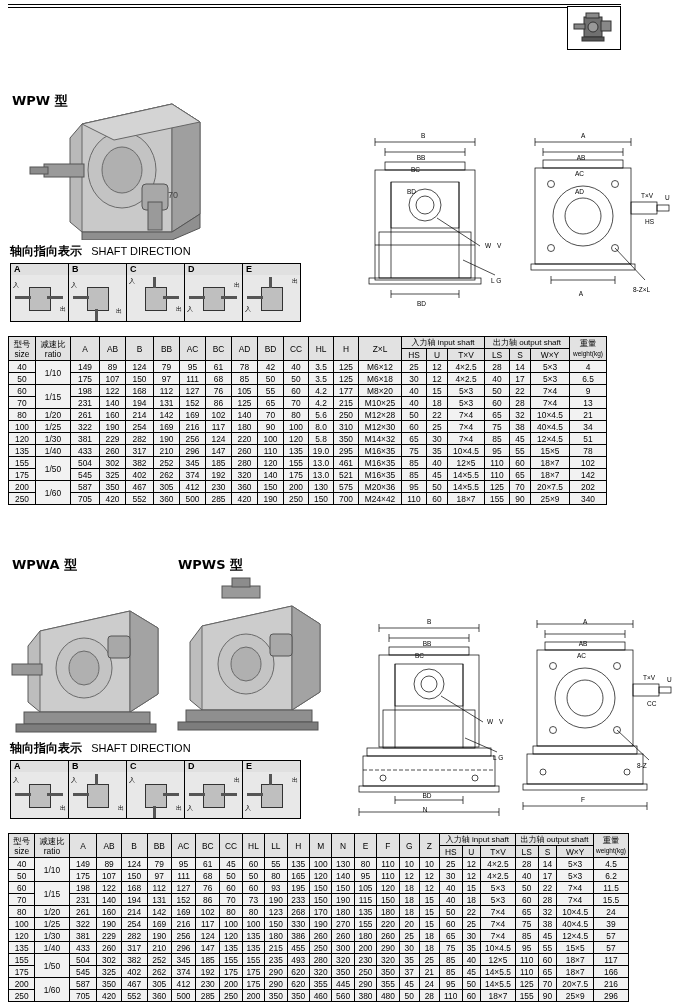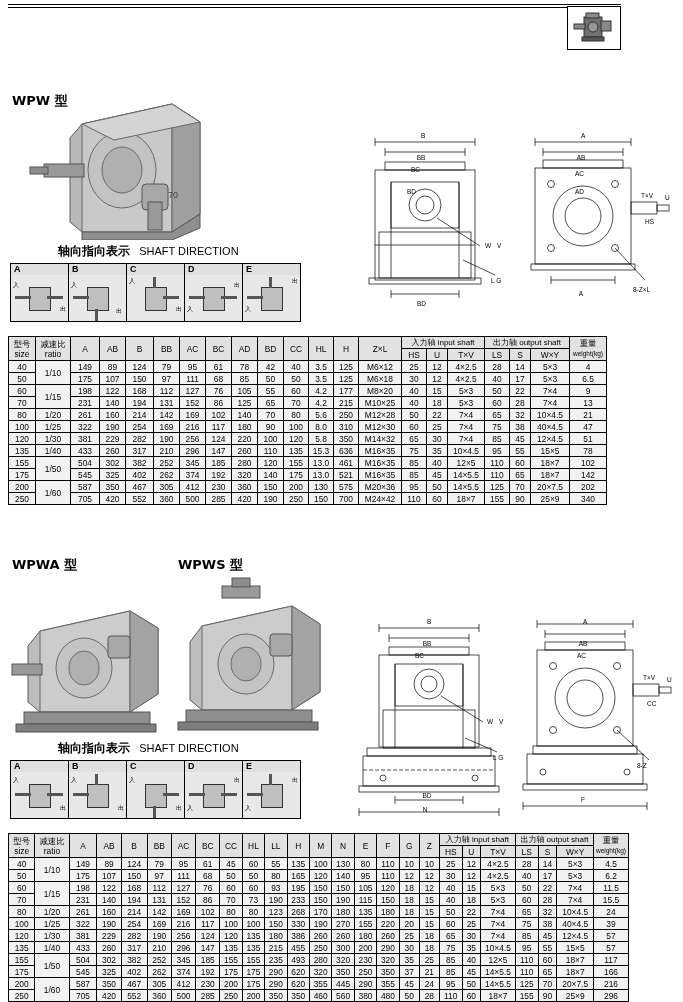--- a/index.html
+++ b/index.html
@@ -12,21 +12,21 @@
   .logo-box{position:absolute;right:8px;top:6px;width:52px;height:42px;border:1px solid #000;background:#fff;display:flex;align-items:center;justify-content:center;}
   .logo-box svg{display:block;}
 
   .sec-title{font-weight:bold;font-size:13px;font-family:"Liberation Sans",sans-serif;}
 
   
   .photo{position:absolute;background:#d9d9d9;border:1px solid #8a8a8a;}
 
   
   .sd-wrap{position:absolute;}
-  .sd-title{font-size:11px;margin-bottom:3px;margin-left:48px;}
+  .sd-title{font-size:11px;margin-bottom:3px;}
   .sd-title b{font-weight:bold;font-size:12px;}
   table.sd{border-collapse:collapse;background:#e8e8e8;}
   table.sd td{border:1px solid #000;padding:0;vertical-align:top;}
   .sd-letter{font-size:9px;font-weight:bold;text-align:left;padding-left:3px;height:11px;line-height:11px;background:#e0e0e0;}
   .sd-cell{width:57px;height:46px;position:relative;background:#e8e8e8;}
   .sd-cell .gb{position:absolute;left:18px;top:12px;width:20px;height:22px;background:#bfbfbf;border:1px solid #333;}
   .sd-cell .sh-h{position:absolute;top:21px;height:3px;background:#555;}
   .sd-cell .sh-v{position:absolute;left:26px;width:3px;background:#555;}
   .sd-cell .lab{position:absolute;font-size:6px;color:#000;}
 
@@ -375,21 +375,21 @@
             <td>100</td>
             <td>8.0</td>
             <td>310</td>
             <td>M12×30</td>
             <td>60</td>
             <td>25</td>
             <td>7×4</td>
             <td>75</td>
             <td>38</td>
             <td>40×4.5</td>
-            <td>47</td>
+            <td>34</td>
           </tr>
           <tr>
             <td>120</td>
             <td rowspan="1">1/30</td>
             <td>381</td>
             <td>229</td>
             <td>282</td>
             <td>190</td>
             <td>256</td>
             <td>124</td>
@@ -412,22 +412,22 @@
             <td rowspan="1">1/40</td>
             <td>433</td>
             <td>260</td>
             <td>317</td>
             <td>210</td>
             <td>296</td>
             <td>147</td>
             <td>260</td>
             <td>110</td>
             <td>135</td>
-            <td>15.3</td>
-            <td>636</td>
+            <td>19.0</td>
+            <td>295</td>
             <td>M16×35</td>
             <td>75</td>
             <td>35</td>
             <td>10×4.5</td>
             <td>95</td>
             <td>55</td>
             <td>15×5</td>
             <td>78</td>
           </tr>
           <tr>

